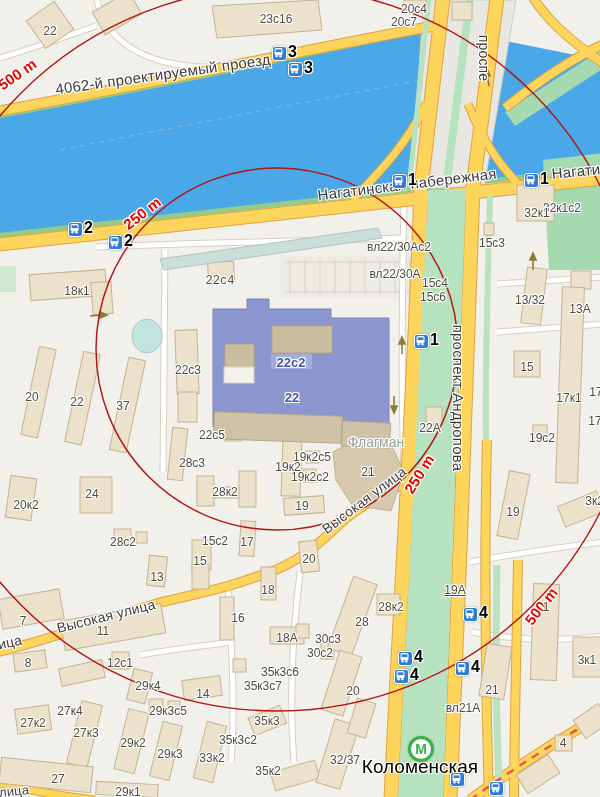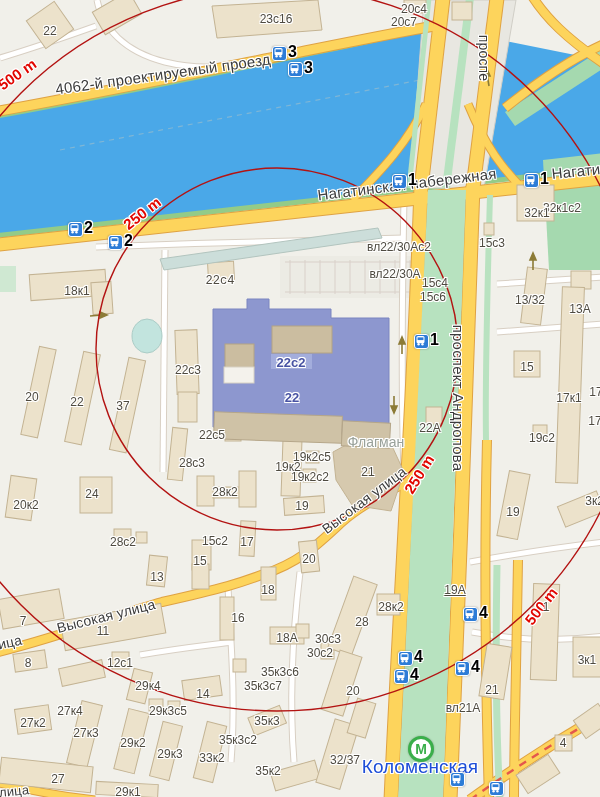--- a/index.html
+++ b/index.html
@@ -6,21 +6,21 @@
   #map{position:relative;width:600px;height:797px;overflow:hidden;background:#f1f0ea;
        font-family:"Liberation Sans","DejaVu Sans",sans-serif;}
   #base{position:absolute;left:0;top:0;}
   .lbl{position:absolute;white-space:nowrap;z-index:30;
        text-shadow:0 0 2px #fff,1px 1px 0 #fff,-1px -1px 0 #fff,1px -1px 0 #fff,-1px 1px 0 #fff,0 1px 0 #fff,0 -1px 0 #fff;}
   .st{font-size:15px;color:#3c3c3c;letter-spacing:.2px;}
   .b{font-size:12px;color:#4e4a40;}
   .bb{font-size:13px;color:#4853a3;font-weight:bold;}
   .poi{font-size:14px;color:#99a19a;}
   .red{font-size:15px;color:#e10600;font-weight:bold;}
-  .metro{font-size:19px;color:#1d4ed8;}
+  .metro{font-size:19px;color:#000000;}
   .busstop{position:absolute;width:13px;height:13px;background:#2d7cd7;border:1px solid #fff;
        border-radius:3px;box-shadow:0 0 2px rgba(0,0,0,.35);z-index:40;}
   .bus-num{position:absolute;font-size:16px;font-weight:bold;color:#000;z-index:40;
        text-shadow:0 0 2px #fff,1px 1px 0 #fff,-1px -1px 0 #fff,1px -1px 0 #fff,-1px 1px 0 #fff;}
   #metro-icon{position:absolute;width:20px;height:20px;border-radius:50%;background:#fff;
        border:3px solid #3aaf4a;z-index:40;display:flex;align-items:center;justify-content:center;
        box-shadow:0 0 2px rgba(0,0,0,.3);}
   #metro-icon span{color:#3aaf4a;font-weight:bold;font-size:14px;line-height:1;}
 </style>
 </head>

